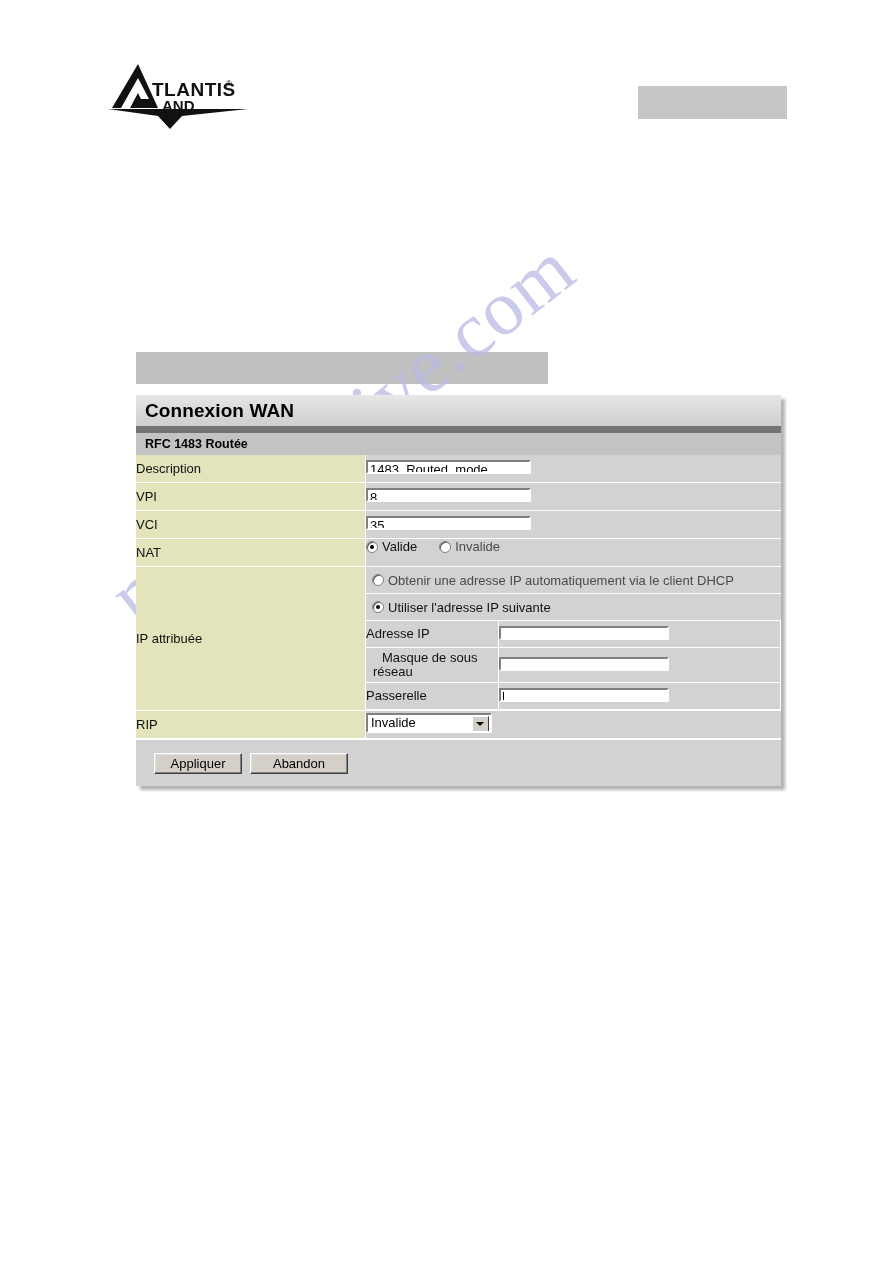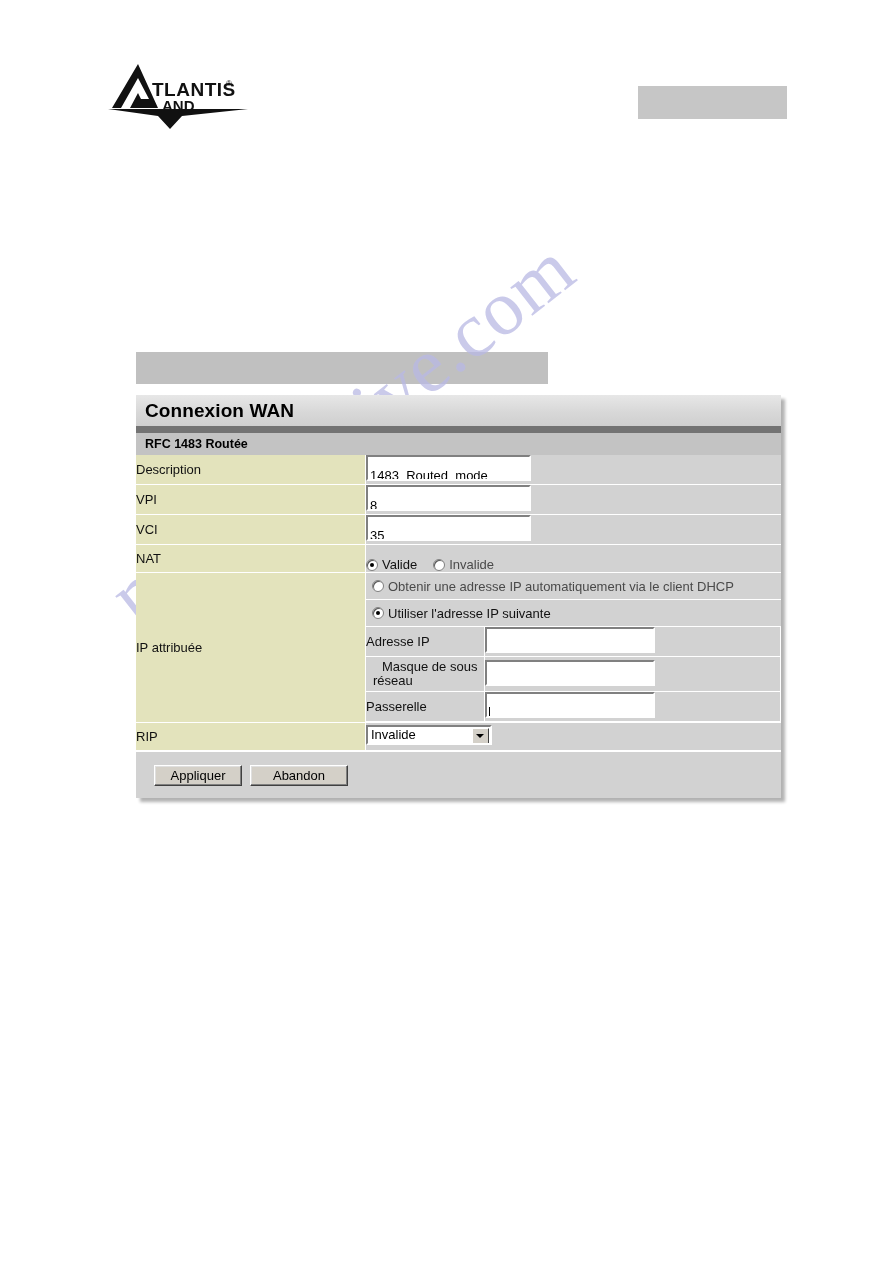--- a/index.html
+++ b/index.html
@@ -145,21 +145,21 @@
   
   .txt {
     box-sizing: border-box;
     height: 14px;
     border: 2px solid;
     border-color: #808080 #ffffff #ffffff #808080;
     background: #ffffff;
     font-family: "Liberation Sans", sans-serif;
     font-size: 13px;
     line-height: 15px;
-    padding: 11px 2px;
+    padding: 0 2px;
     color: #000;
     display: inline-block;
     white-space: nowrap;
     overflow: hidden;
     position: relative;
   }
   .txt.w-desc   { width: 165px; }
   .txt.w-num    { width: 165px; }
   .txt.w-ip     { width: 170px; }
   .txt .caret {
@@ -201,21 +201,21 @@
   .sel .arrowbox::after {
     content: "";
     position: absolute;
     left: 3px;
     top: 5px;
     border-left: 4px solid transparent;
     border-right: 4px solid transparent;
     border-top: 4px solid #000;
   }
 
-  .radio-row { display: flex; align-items: flex-end; gap: 6px; height: 27px; }
+  .radio-row { display: flex; align-items: flex-start; gap: 12px; height: 27px; }
   .radio {
     display: inline-flex;
     align-items: center;
     gap: 4px;
     font-size: 13px;
     color: #111;
     white-space: nowrap;
   }
   .radio .dot {
     box-sizing: border-box;
@@ -250,21 +250,21 @@
   table.sub td {
     padding: 0;
     height: 26px;
     background: #d2d2d2;
     border-bottom: 1px solid #ffffff;
     border-right: 1px solid #ffffff;
     font-size: 13px;
     color: #111;
     vertical-align: middle;
   }
-  td.sub-lbl { width: 118px; padding-left: 16px; line-height: 14px; }
+  td.sub-lbl { width: 132px; padding-left: 16px; line-height: 14px; }
   td.sub-lbl.two { height: 34px; padding-left: 16px; }
   td.sub-lbl.two .l2 { display: block; margin-left: -9px; }
   td.sub-val { padding-left: 11px; border-right: 1px solid #ffffff; }
 
   .wide-radio-cell {
     height: 26px;
     background: #d2d2d2;
     border-bottom: 1px solid #ffffff;
     padding-left: 6px;
     display: flex;

